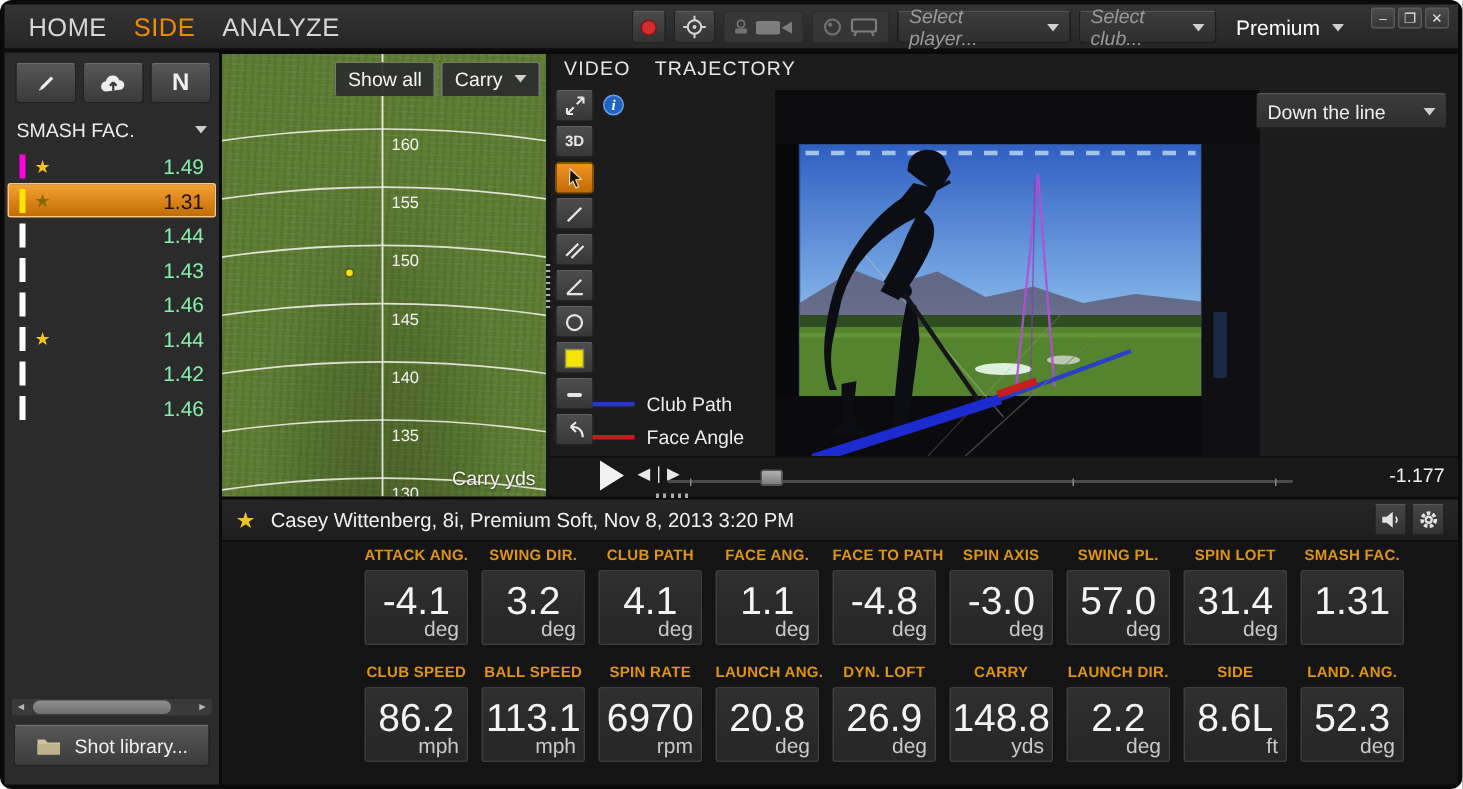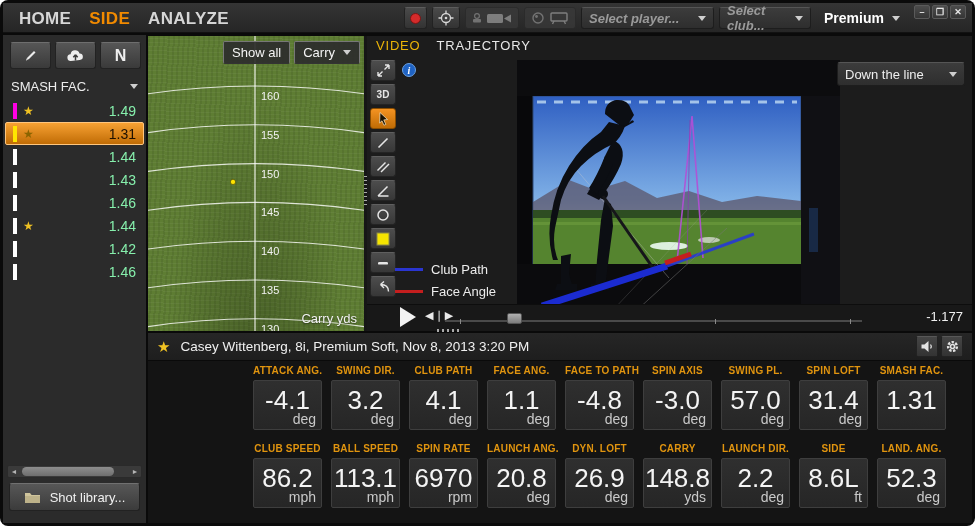--- a/index.html
+++ b/index.html
@@ -2,21 +2,21 @@
 <html><head>
 <meta charset="utf-8">
 <style>
   html,body{margin:0;padding:0;background:#ffffff;}
   *{box-sizing:border-box;}
   .window{position:relative;width:975px;height:526px;background:#0a0a0a;border-radius:8px;overflow:hidden;
           font-family:"Liberation Sans",sans-serif;-webkit-font-smoothing:antialiased;}
   .panel{position:absolute;}
 
   
-  .topbar{left:3px;top:3px;right:3px;height:30px;background:linear-gradient(#343434,#262626);border-bottom:1px solid #111;font-weight:bold;}
+  .topbar{left:3px;top:3px;right:3px;height:30px;background:linear-gradient(#343434,#262626);border-bottom:1px solid #111;}
   .ttabs{position:absolute;left:10px;top:3px;display:flex;gap:6px;}
   .ttab{font-size:17px;color:#d6d6d6;padding:3px 6px;letter-spacing:.3px;cursor:default;}
   .ttab.active{color:#f18a00;}
   .tb-right{position:absolute;right:72px;top:4px;display:flex;align-items:center;gap:5px;}
   .tb-btn{height:22px;background:linear-gradient(#4a4a4a,#333);border:1px solid #222;border-top-color:#5c5c5c;border-radius:3px;
           display:flex;align-items:center;justify-content:center;padding:0 5px;}
   .tb-group{height:22px;background:#3a3a3a;border:1px solid #2a2a2a;border-radius:3px;display:flex;align-items:center;gap:4px;padding:0 6px;opacity:.75;}
   .rec-dot{width:11px;height:11px;border-radius:50%;background:#d42b2b;border:1px solid #7a1515;}
   .dd{height:22px;background:linear-gradient(#3c3c3c,#2e2e2e);border:1px solid #1d1d1d;border-top-color:#555;border-radius:3px;
       display:flex;align-items:center;justify-content:space-between;padding:0 7px;color:#eee;font-size:13px;}
@@ -64,21 +64,21 @@
           color:#f5f5f5;font-size:13px;display:flex;align-items:center;padding:0 8px;}
   .range-unit{position:absolute;right:7px;bottom:5px;color:#f2f2f2;font-size:13px;text-shadow:0 1px 2px rgba(0,0,0,.6);}
   .vsplit{left:364px;top:36px;width:3px;height:295px;background:#161616;}
   .vsplit .dots{position:absolute;left:0;top:140px;width:3px;height:30px;
      background:repeating-linear-gradient(#aaa 0 1.5px, transparent 1.5px 4px);}
 
   
   .video{left:367px;top:36px;right:3px;height:295px;background:#1c1c1c;}
   .vtabs{position:absolute;left:9px;top:2px;display:flex;gap:16px;font-size:13px;letter-spacing:.8px;}
   .vtab{color:#e8e8e8;}
-  .vtab.active{color:#eab308;}
+  .vtab.active{color:#e5e5e5;}
   .vtools{position:absolute;left:3px;top:24px;display:flex;flex-direction:column;gap:3px;}
   .vt-btn{width:26px;height:21px;background:linear-gradient(#4d4d4d,#373737);border:1px solid #242424;border-top-color:#5f5f5f;
           border-radius:3px;display:flex;align-items:center;justify-content:center;color:#e6e6e6;font-size:10px;font-weight:bold;}
   .vt-btn.sel{background:linear-gradient(#f49322,#c06c05);border-color:#8a4d00;}
   .info-ic{position:absolute;left:35px;top:27px;width:14px;height:14px;border-radius:50%;background:#1f63c4;border:1px solid #6aa0e0;
            color:#fff;font-size:10px;font-weight:bold;text-align:center;line-height:13px;font-family:"Liberation Serif",serif;font-style:italic;}
   .vframe{position:absolute;left:150px;top:24px;width:323px;height:250px;background:#08080a;}
   .vcam{position:absolute;right:7px;top:26px;width:128px;height:24px;}
   .vlegend{position:absolute;left:28px;top:226px;display:flex;flex-direction:column;gap:7px;}
   .leg-row{display:flex;align-items:center;gap:8px;}
@@ -97,21 +97,21 @@
   
   .shotbar{left:148px;top:333px;right:3px;height:27px;background:linear-gradient(#262626,#1e1e1e);display:flex;align-items:center;}
   .shotbar .star{color:#f0c223;font-size:15px;margin:0 10px 0 9px;}
   .shotbar .title{color:#f0f0f0;font-size:13.5px;}
   .shotbar-btns{margin-left:auto;display:flex;gap:3px;padding-right:9px;}
   .ic-btn{width:22px;height:21px;background:linear-gradient(#454545,#333);border:1px solid #222;border-top-color:#585858;
           border-radius:2px;display:flex;align-items:center;justify-content:center;}
 
   
   .tiles{left:148px;top:361px;right:3px;bottom:3px;background:#141414;}
-  .tile-row{position:absolute;left:69px;display:flex;gap:9px;padding-left:36px;}
+  .tile-row{position:absolute;left:59px;display:flex;gap:9px;padding-left:36px;}
   .tile{width:69px;}
   .tile .tl{height:15px;text-align:center;color:#e0940f;font-size:10px;font-weight:bold;letter-spacing:.2px;white-space:nowrap;}
   .tile .box{position:relative;height:50px;background:linear-gradient(#2f2f2f,#262626);border:1px solid #3e3e3e;border-radius:2px;}
   .tile .tv{position:absolute;left:0;right:0;top:4px;text-align:center;color:#f4f4f4;font-size:26px;}
   .tile .tu{position:absolute;right:5px;bottom:2px;color:#c9c9c9;font-size:14px;}
 </style>
 </head>
 <body>
 
 <div class="window">
@@ -146,21 +146,21 @@
       <div class="tb-group">
         <svg width="14" height="14" viewBox="0 0 14 14">
             <circle cx="7" cy="7" r="5" fill="none" stroke="#8a8a8a" stroke-width="1.4"></circle>
             <circle cx="5.5" cy="5.5" r="1.4" fill="#8a8a8a"></circle>
           </svg>
         <svg width="20" height="14" viewBox="0 0 20 14">
             <rect x="2" y="2" width="16" height="8" rx="1" fill="none" stroke="#999" stroke-width="1.4"></rect>
             <path d="M5,10 L3.5,13 M15,10 L16.5,13" stroke="#999" stroke-width="1.4"></path>
           </svg>
       </div>
-      <div class="dd" style="width:133px">
+      <div class="dd" style="width:116px">
         <span class="ph">Select player...</span>
         <span class="chev"></span>
       </div>
       <div class="dd" style="width:92px">
         <span class="ph">Select club...</span>
         <span class="chev"></span>
       </div>
       <div class="dd" style="width:84px;background:none;border-color:transparent">
         <span style="color:#fff;font-size:14px">Premium</span>
         <span class="chev"></span>

